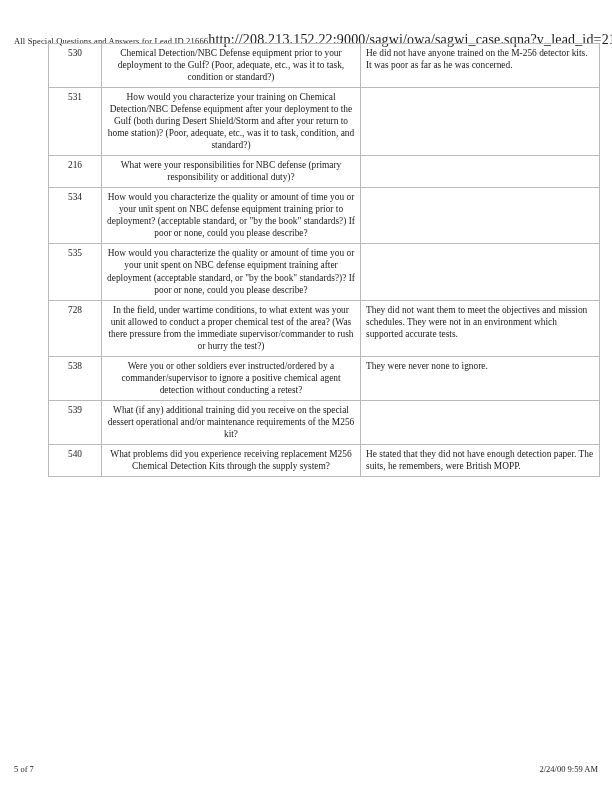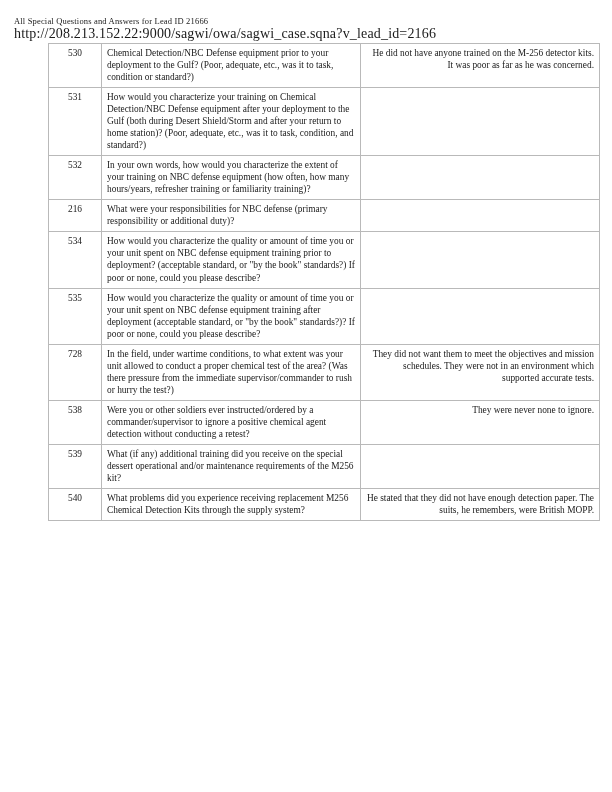--- a/index.html
+++ b/index.html
@@ -18,30 +18,29 @@
   .page {
     position: absolute;
     left: 0; top: 0;
     width: 612px;
     height: 792px;
     box-sizing: border-box;
   }
   .header {
     position: absolute;
     left: 14px;
-    top: 16px;
+    top: 32px;
     width: 584px;
     display: flex;
     justify-content: space-between;
     align-items: baseline;
     font-size: 8.5px;
     font-family: "Liberation Serif", serif;
     color: #1a1a1a;
     letter-spacing: 0.02em;
-    flex-direction: column;
   }
   .header-left { white-space: nowrap; }
   .header-right { white-space: nowrap; font-size: 14px; }
 
   .table-wrap {
     position: absolute;
     left: 48px;
     top: 43px;
     width: 522px;
   }
@@ -60,24 +59,24 @@
   }
   td.idcell {
     width: 42px;
     text-align: center;
     vertical-align: middle;
     font-size: 9.6px;
     padding: 3px 2px;
   }
   td.qcell {
     width: 248px;
+    text-align: center;
   }
   td.acell {
     width: 228px;
-    text-align: right;
   }
   .footer {
     position: absolute;
     left: 14px;
     bottom: 18px;
     width: 584px;
     display: flex;
     justify-content: space-between;
     font-size: 8.5px;
     font-family: "Liberation Serif", serif;
@@ -100,25 +99,20 @@
     <table class="qtable">
       <tbody>
         <tr>
           <td class="idcell">530</td>
           <td class="qcell">Chemical Detection/NBC Defense equipment prior to your deployment to the Gulf? (Poor, adequate, etc., was it to task, condition or standard?)</td>
           <td class="acell">He did not have anyone trained on the M-256 detector kits. It was poor as far as he was concerned.</td>
         </tr>
         <tr>
           <td class="idcell">531</td>
           <td class="qcell">How would you characterize your training on Chemical Detection/NBC Defense equipment after your deployment to the Gulf (both during Desert Shield/Storm and after your return to home station)? (Poor, adequate, etc., was it to task, condition, and standard?)</td>
-          <td class="acell"></td>
-        </tr>
-        <tr>
-          <td class="idcell">532</td>
-          <td class="qcell">In your own words, how would you characterize the extent of your training on NBC defense equipment (how often, how many hours/years, refresher training or familiarity training)?</td>
           <td class="acell"></td>
         </tr>
         <tr>
           <td class="idcell">216</td>
           <td class="qcell">What were your responsibilities for NBC defense (primary responsibility or additional duty)?</td>
           <td class="acell"></td>
         </tr>
         <tr>
           <td class="idcell">534</td>
           <td class="qcell">How would you characterize the quality or amount of time you or your unit spent on NBC defense equipment training prior to deployment? (acceptable standard, or "by the book" standards?) If poor or none, could you please describe?</td>
@@ -146,14 +140,18 @@
         </tr>
         <tr>
           <td class="idcell">540</td>
           <td class="qcell">What problems did you experience receiving replacement M256 Chemical Detection Kits through the supply system?</td>
           <td class="acell">He stated that they did not have enough detection paper. The suits, he remembers, were British MOPP.</td>
         </tr>
       </tbody>
     </table>
   </div>
 
+  <div class="footer">
+    <span class="footer-left">5 of 7</span>
+    <span class="footer-right">2/24/00 9:59 AM</span>
+  </div>
 
 </div>
 
 </body></html>

